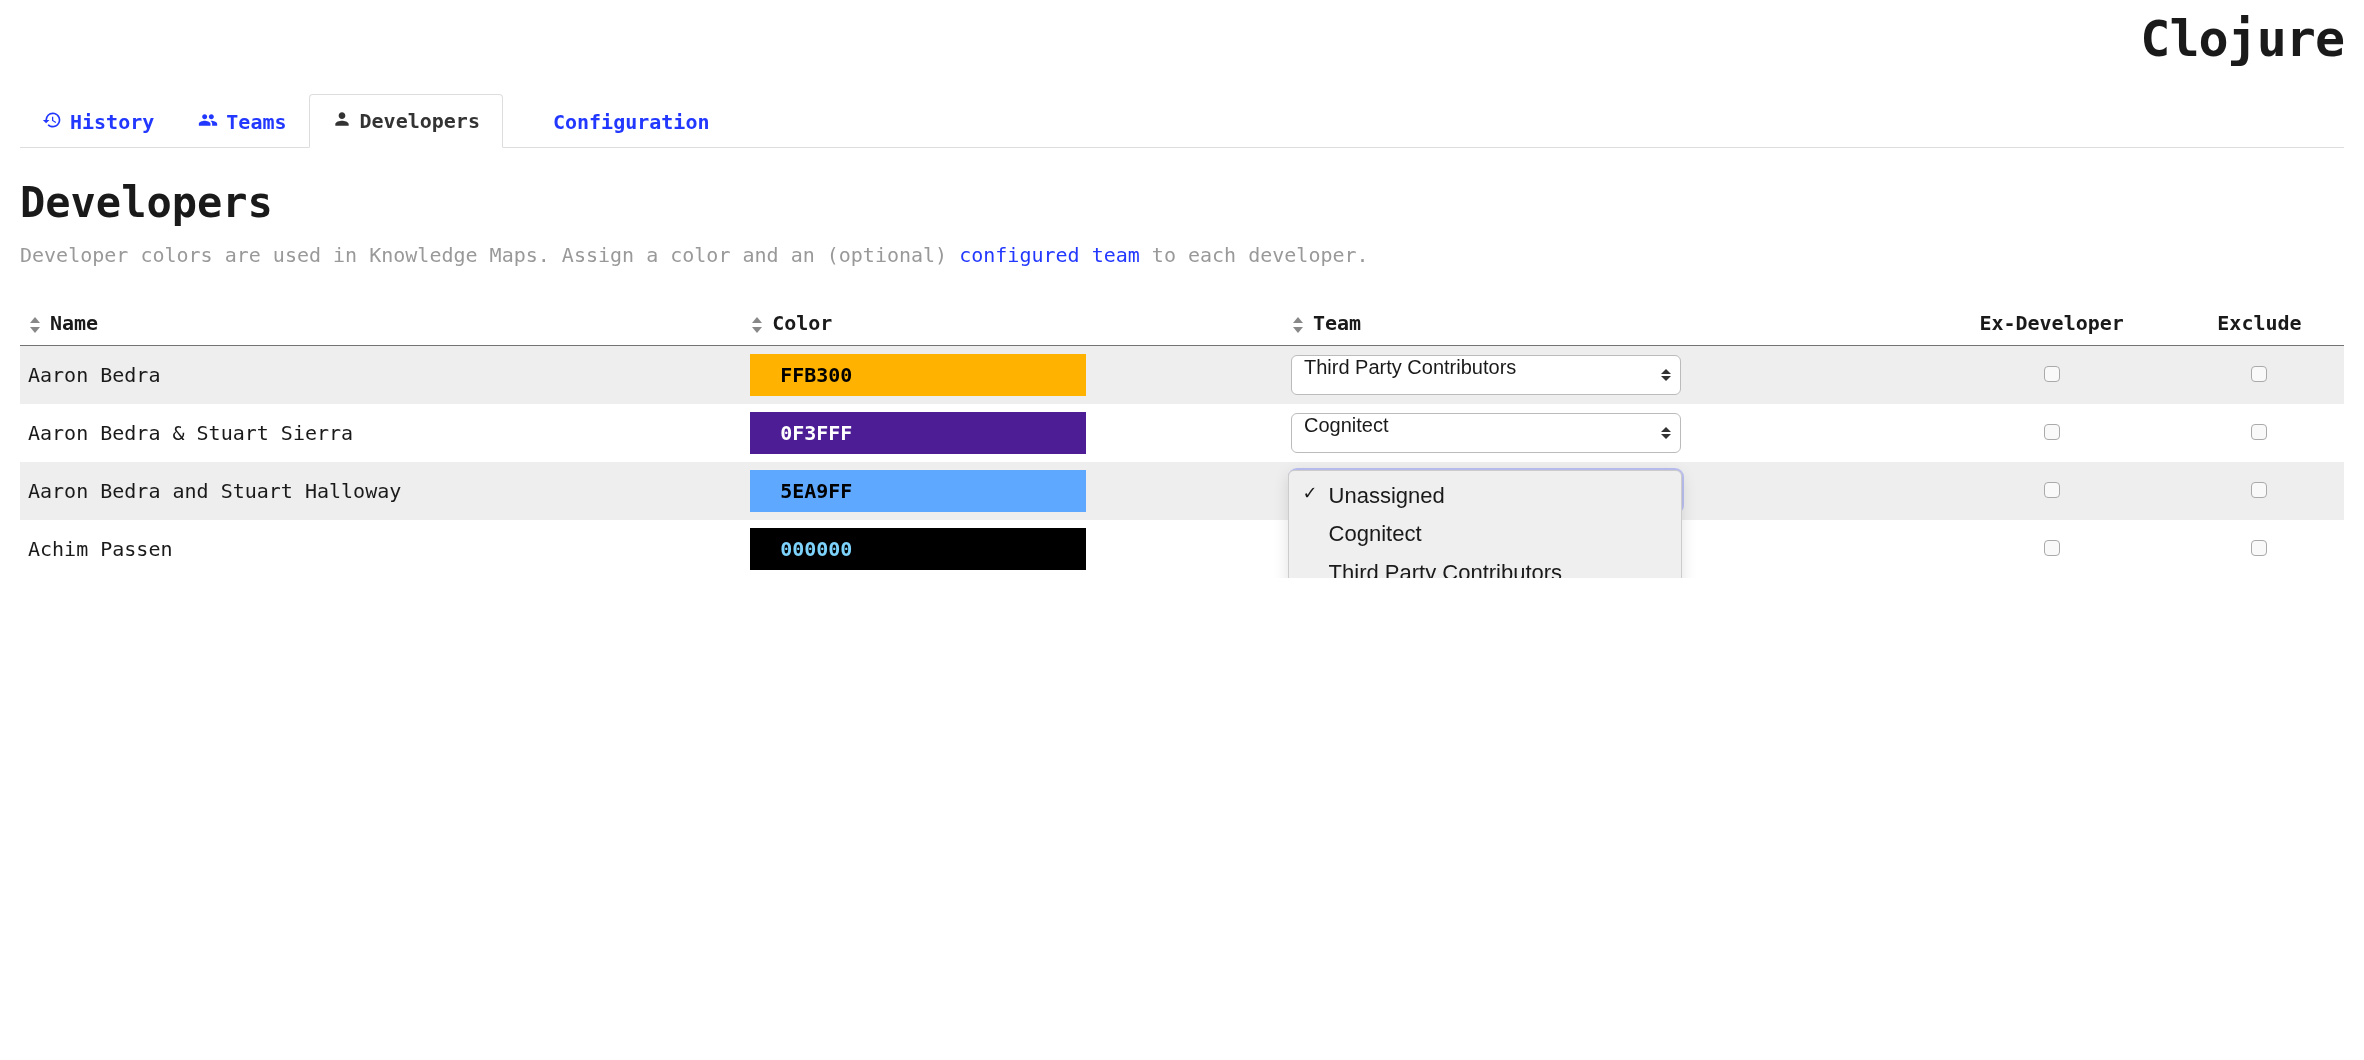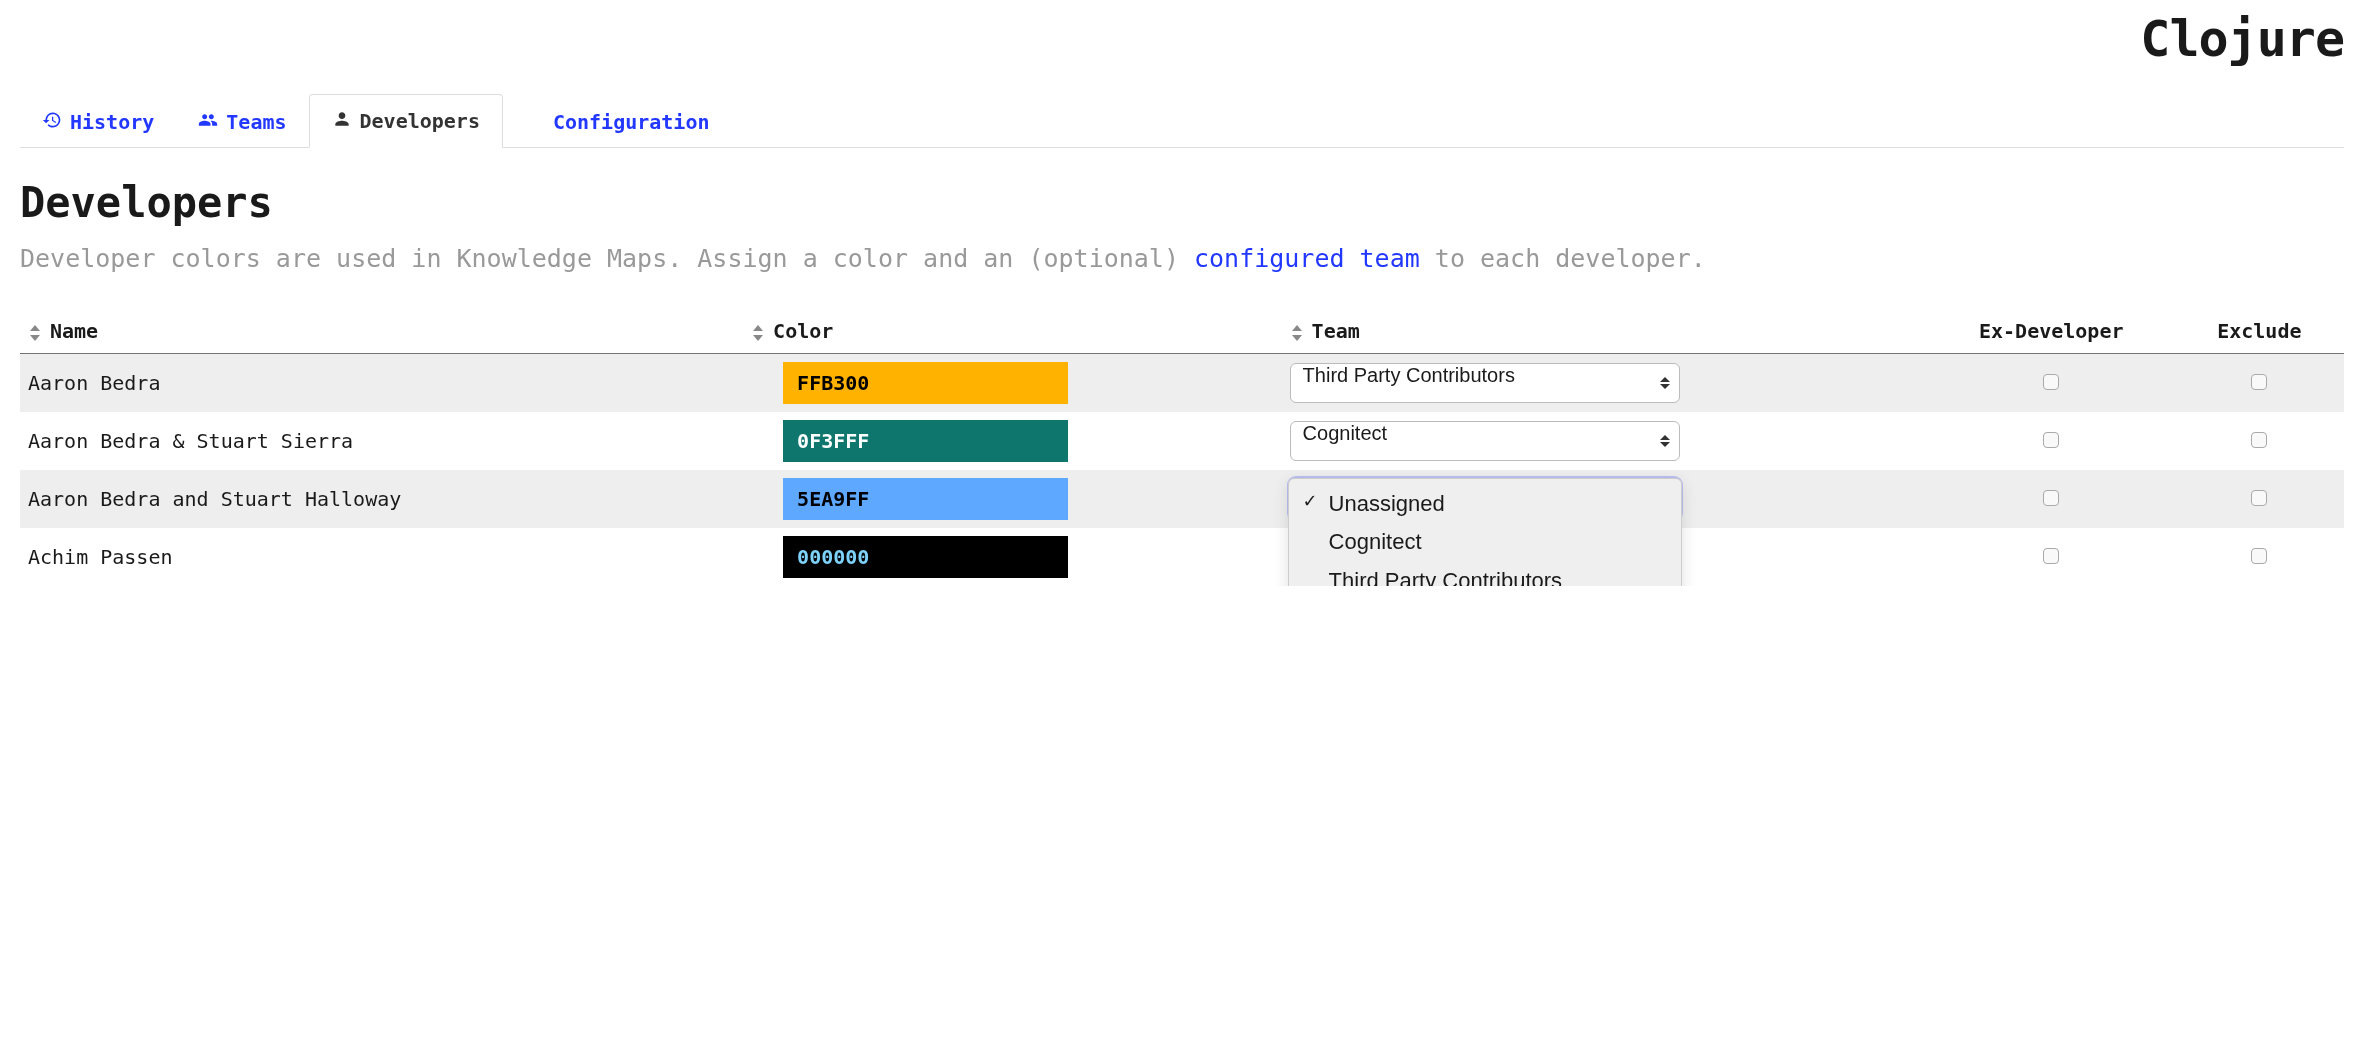--- a/index.html
+++ b/index.html
@@ -41,21 +41,21 @@
       border-radius: 4px 4px 0 0;
       background: #fff;
     }
     .tab svg { width: 20px; height: 20px; flex-shrink: 0; }
     .section-title {
       font-size: 42px;
       font-weight: 700;
       margin-bottom: 12px;
     }
     .section-desc {
-      font-size: 25px;
+      font-size: 20px;
       color: #999;
       line-height: 1.6;
       margin-bottom: 30px;
     }
     .section-desc a {
       color: #2238ff;
       text-decoration: none;
     }
     table {
       width: 100%;
@@ -92,29 +92,28 @@
       left: 2px; bottom: 1px;
       border-left: 5px solid transparent;
       border-right: 5px solid transparent;
       border-top: 6px solid #888;
     }
     tbody tr { height: 58px; }
     tbody tr:nth-child(odd) { background: #eeeeee; }
     tbody td { padding: 6px 8px; vertical-align: middle; }
     .col-name { font-size: 20px; }
     .color-input {
-      width: 285px;
+      width: 336px;
       height: 42px;
       border: none;
-      padding: 0 14px;
+      padding: 0 30px;
       font-family: inherit;
       font-size: 20px;
       font-weight: 700;
       outline: none;
-      margin-left: 32px;
     }
     .select-wrap {
       position: relative;
       width: 390px;
     }
     .team-select {
       width: 100%;
       height: 40px;
       background: #fff;
       border: 1px solid #bbb;
@@ -251,21 +250,21 @@
                 <div class="up"></div>
                 <div class="down"></div>
               </div>
             </div>
           </td>
           <td class="cb-cell"><span class="cb"></span></td>
           <td class="cb-cell"><span class="cb"></span></td>
         </tr>
         <tr>
           <td class="col-name">Aaron Bedra &amp; Stuart Sierra</td>
-          <td><input class="color-input" value="0F3FFF" style="background: #0f766e; color: rgb(255, 255, 255);"></td>
+          <td><input class="color-input" value="0F3FFF" style="background: #4c1d95; color: rgb(255, 255, 255);"></td>
           <td>
             <div class="select-wrap">
               <div class="team-select">Cognitect</div>
               <div class="select-caret">
                 <div class="up"></div>
                 <div class="down"></div>
               </div>
             </div>
           </td>
           <td class="cb-cell"><span class="cb"></span></td>

